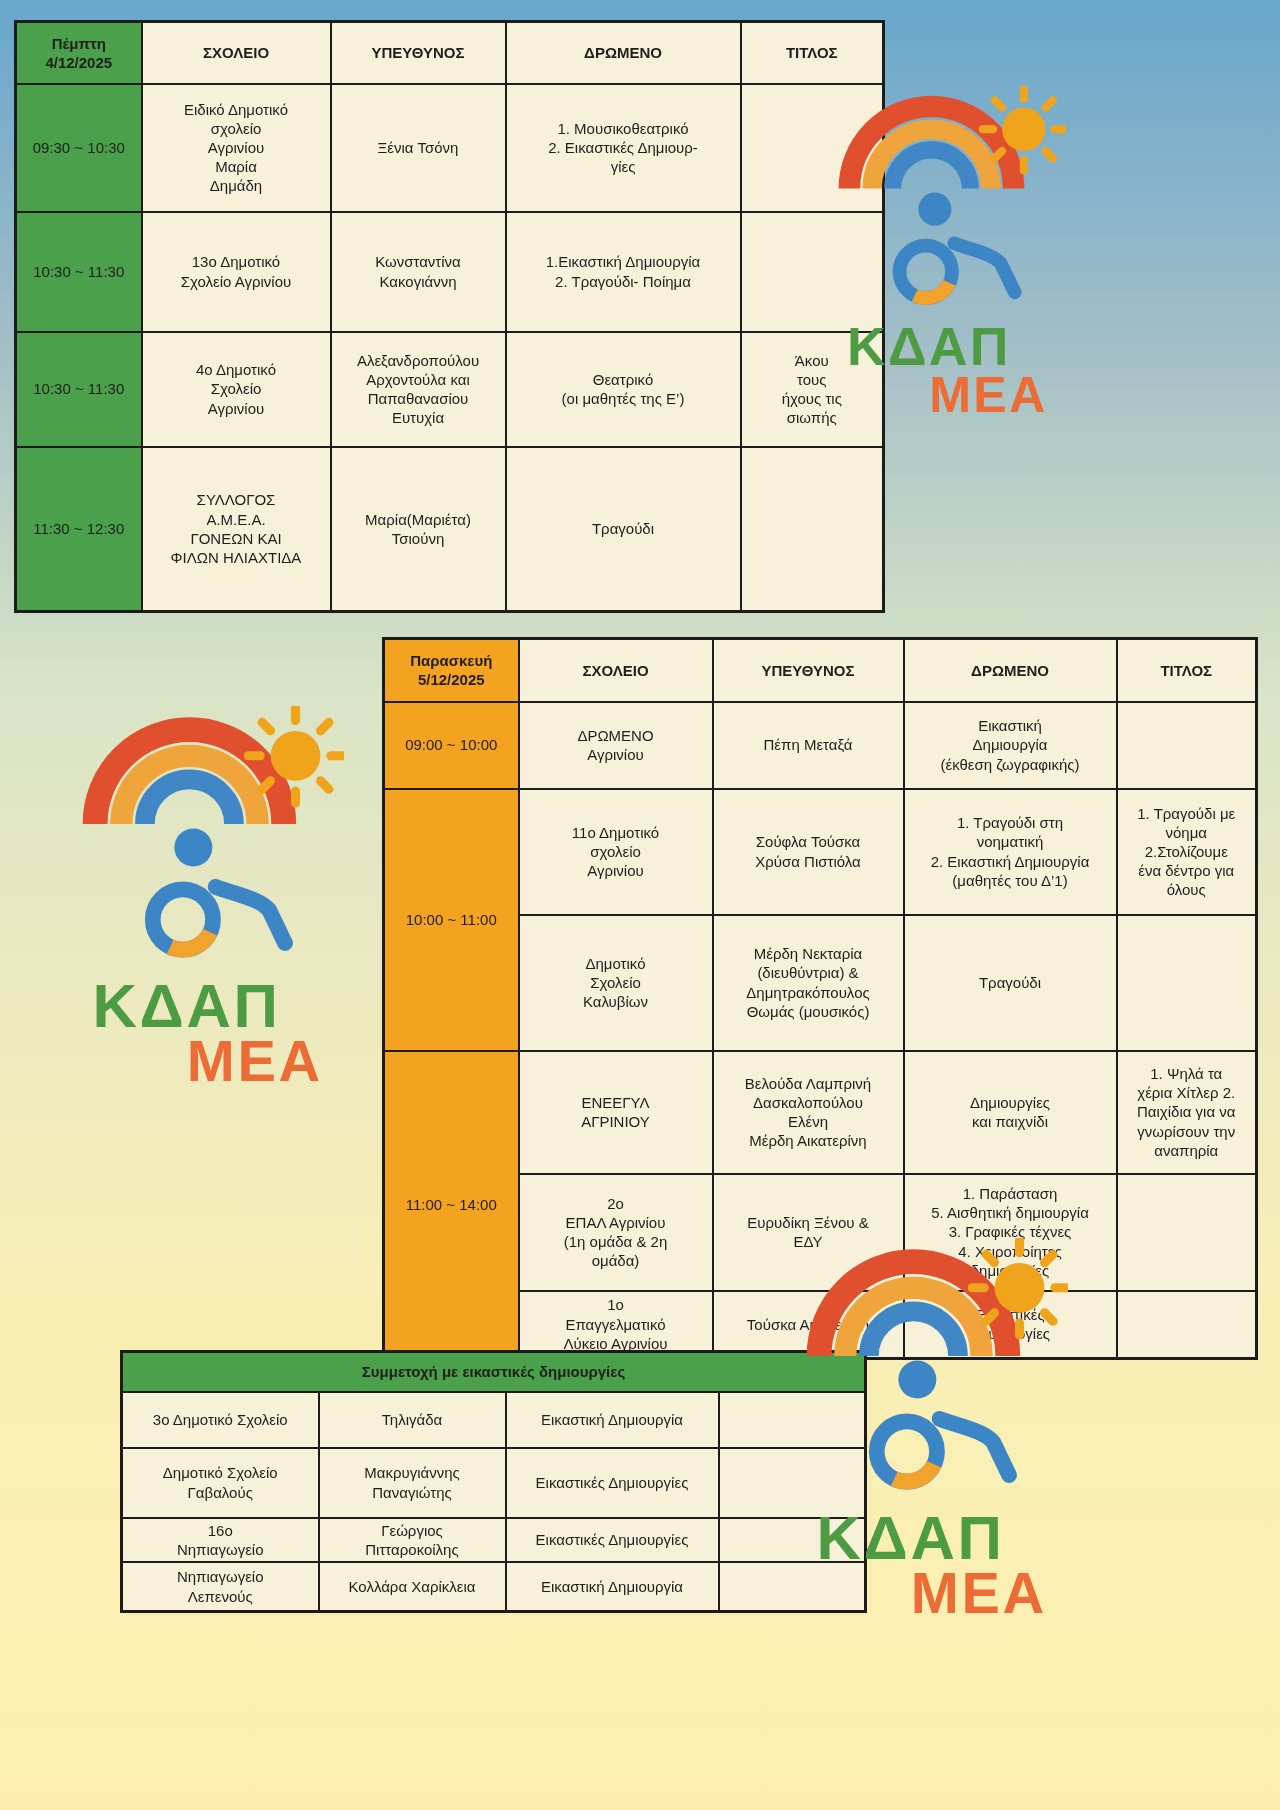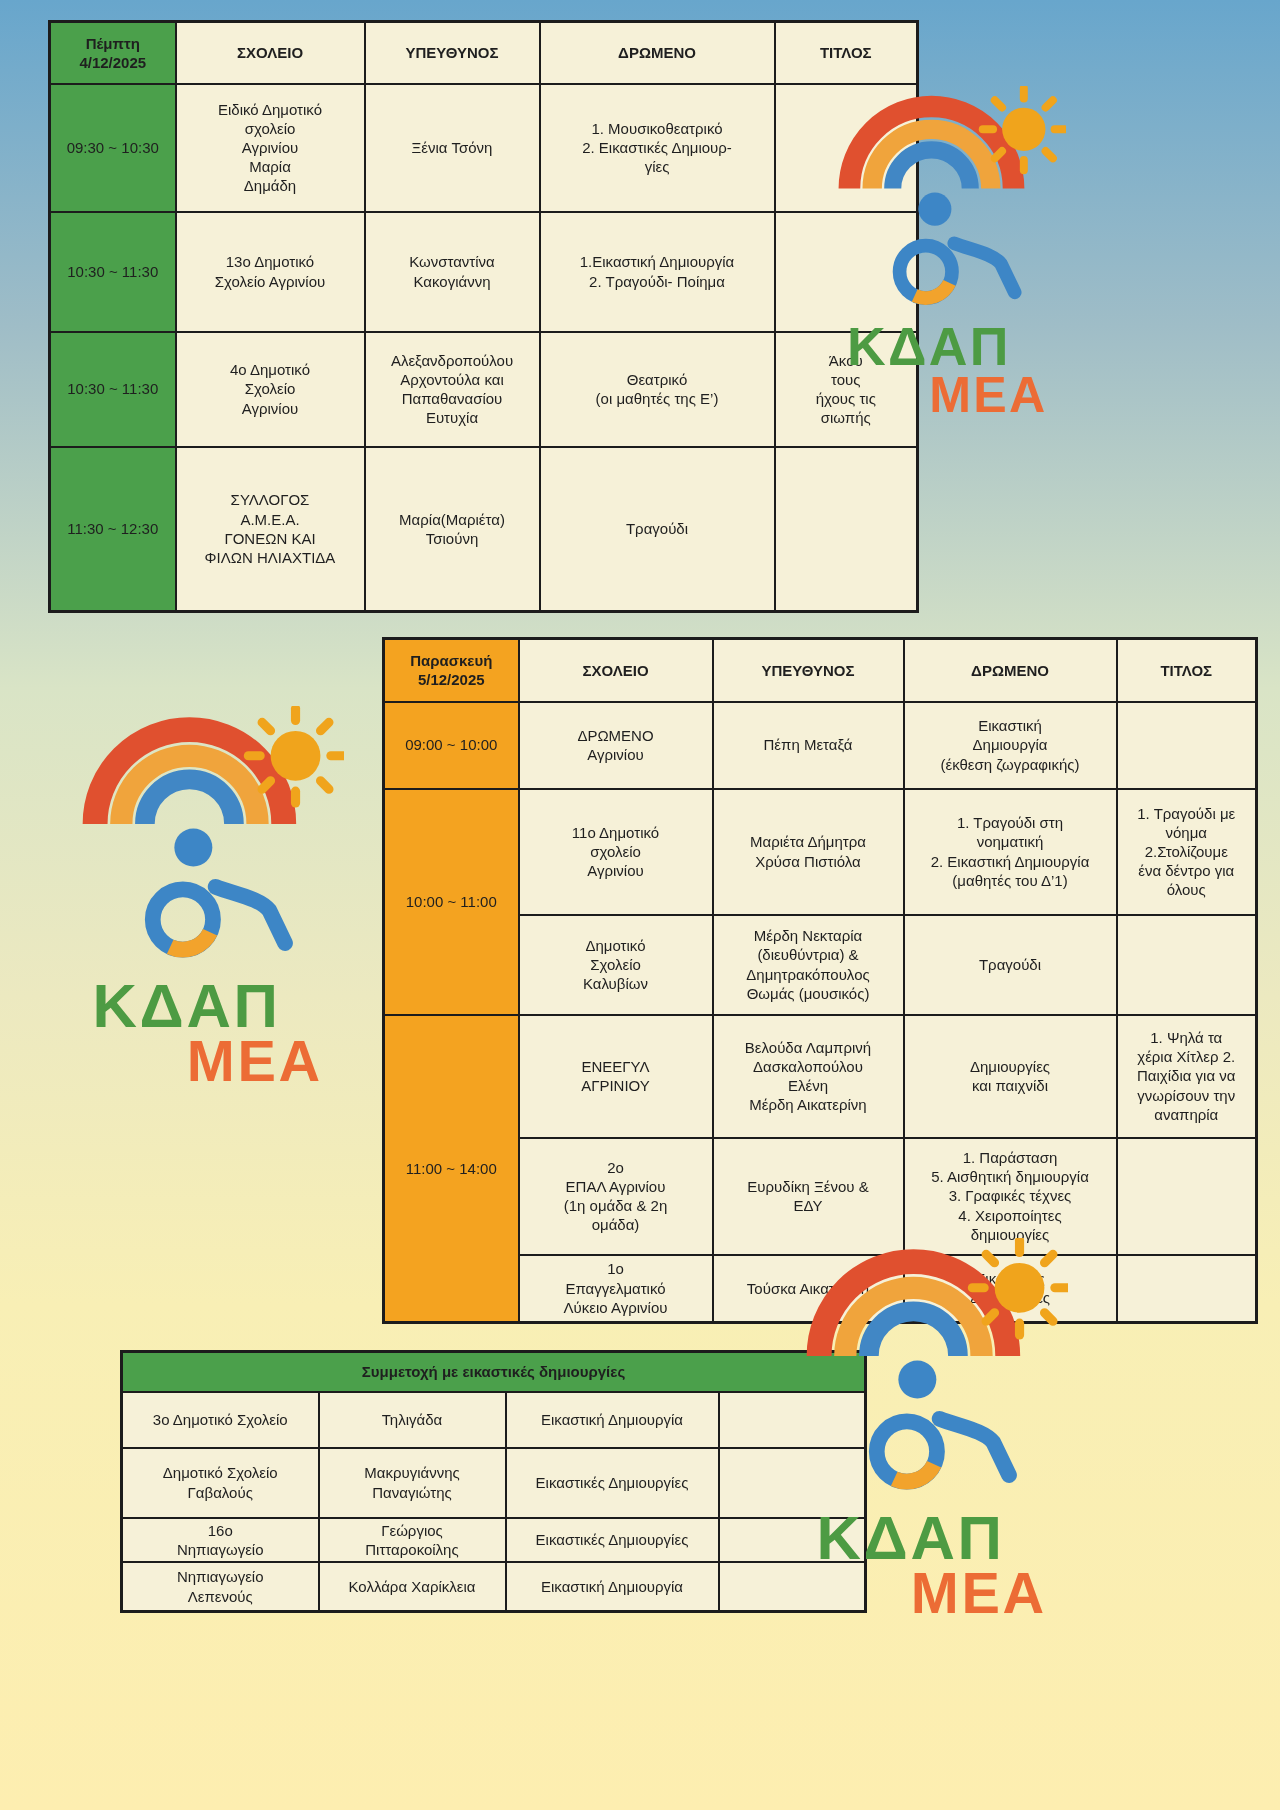--- a/index.html
+++ b/index.html
@@ -82,21 +82,21 @@
           <path class="lg-ring-or" d="M 97.8 172.7 A 23 23 0 0 1 67.3 183.8"></path>
           <path class="lg-arm" d="M 102 138 C 118 144 136 147 143 156 L 155 181"></path>
         </g>
 
         <text class="lg-kdap" x="8" y="245">ΚΔΑΠ</text>
         <text class="lg-mea" x="80" y="286">ΜΕΑ</text>
       </g>
     </defs>
   </svg>
 
-  <table class="sched" style="left:48px;top:20px;width:868px;">
+  <table class="sched" style="left:14px;top:20px;width:868px;">
     <colgroup>
       <col style="width:126px">
         <col style="width:189px">
         <col style="width:175px">
       <col style="width:235px">
         <col style="width:143px">
     </colgroup>
     <tbody>
       <tr style="height:62px">
         <th class="green-time">Πέμπτη
@@ -184,33 +184,33 @@
         <td>Εικαστική
 Δημιουργία
 (έκθεση ζωγραφικής)</td>
         <td></td>
       </tr>
       <tr style="height:126px">
         <td class="orange-time" rowspan="2">10:00 ~ 11:00</td>
         <td>11ο Δημοτικό
 σχολείο
 Αγρινίου</td>
-        <td>Μαριέτα Δήμητρα
+        <td>Σούφλα Τούσκα
 Χρύσα Πιστιόλα</td>
         <td>1. Τραγούδι στη
 νοηματική
 2. Εικαστική Δημιουργία
 (μαθητές του Δ’1)</td>
         <td>1. Τραγούδι με
 νόημα
 2.Στολίζουμε
 ένα δέντρο για
 όλους</td>
       </tr>
-      <tr style="height:100px">
+      <tr style="height:136px">
         <td>Δημοτικό
 Σχολείο
 Καλυβίων</td>
         <td>Μέρδη Νεκταρία
 (διευθύντρια) &amp;
 Δημητρακόπουλος
 Θωμάς (μουσικός)</td>
         <td>Τραγούδι</td>
         <td></td>
       </tr>

